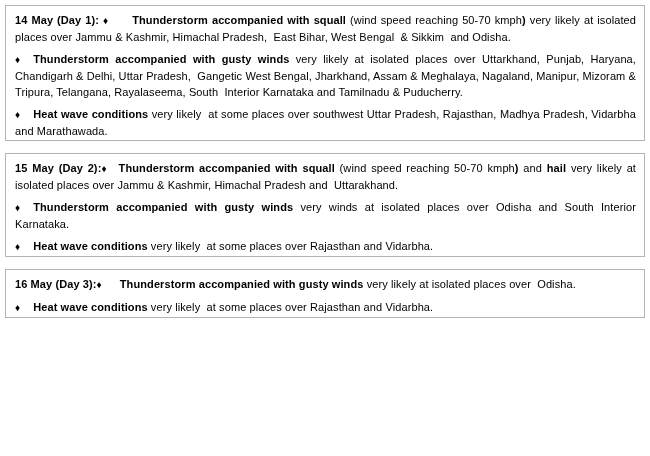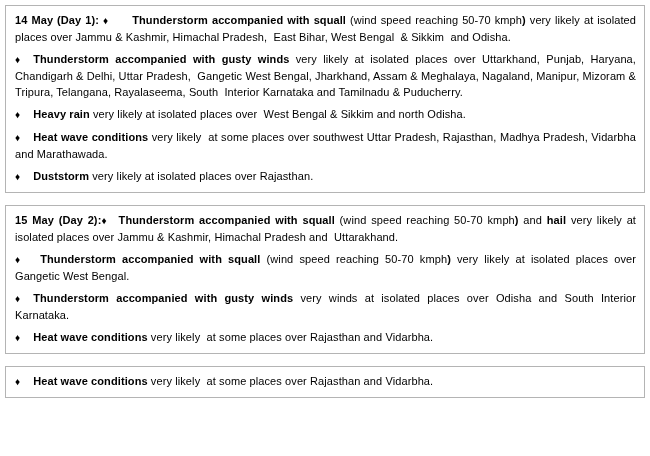--- a/index.html
+++ b/index.html
@@ -13,21 +13,21 @@
     font-family: "Liberation Sans", "DejaVu Sans", sans-serif;
     color: #000000;
     box-sizing: border-box;
   }
   .doc {
     padding: 5px 5px 0 5px;
   }
   .box {
     border: 1px solid #b4b4b4;
     background: #ffffff;
-    padding: 6px 8px 7px 9px;
+    padding: 6px 8px 1px 9px;
     margin-bottom: 12px;
     box-sizing: border-box;
   }
   .para {
     margin: 0 0 6px 0;
     font-size: 11px;
     line-height: 16px;
     text-align: justify;
     letter-spacing: 0.1px;
   }
@@ -42,26 +42,24 @@
     font-size: 10px;
   }
 </style>
 </head>
 <body>
 
 <div class="doc">
     <div class="box">
       <p class="para"><span class="bold">14 May (Day 1): </span><span class="bold bullet" style="margin-right: 24px;">♦</span><span class="bold">Thunderstorm accompanied with squall </span><span>(wind speed reaching 50-70 kmph</span><span class="bold">)</span><span> very likely at isolated places over Jammu &amp; Kashmir, Himachal Pradesh,&nbsp; East Bihar, West Bengal&nbsp; &amp; Sikkim&nbsp; and Odisha.</span></p>
       <p class="para"><span class="bold bullet" style="margin-right: 13px;">♦</span><span class="bold">Thunderstorm accompanied with gusty winds </span><span>very likely at isolated places over Uttarkhand, Punjab, Haryana, Chandigarh &amp; Delhi, Uttar Pradesh,&nbsp; Gangetic West Bengal, Jharkhand, Assam &amp; Meghalaya, Nagaland, Manipur, Mizoram &amp; Tripura, Telangana, Rayalaseema, South&nbsp; Interior Karnataka and Tamilnadu &amp; Puducherry.</span></p>
-      <p class="para"><span class="bold bullet" style="margin-right: 13px;">♦</span><span class="bold">Heavy rain </span><span>very likely at isolated places over&nbsp; West Bengal &amp; Sikkim and north Odisha.</span></p>
       <p class="para"><span class="bold bullet" style="margin-right: 13px;">♦</span><span class="bold">Heat wave conditions </span><span>very likely&nbsp; at some places over southwest Uttar Pradesh, Rajasthan, Madhya Pradesh, Vidarbha and Marathawada.</span></p>
-      <p class="para"><span class="bold bullet" style="margin-right: 13px;">♦</span><span class="bold">Duststorm </span><span>very likely at isolated places over Rajasthan.</span></p>
     </div>
     <div class="box">
       <p class="para"><span class="bold">15 May (Day 2):</span><span class="bold bullet" style="margin-right: 12px;">♦</span><span class="bold">Thunderstorm accompanied with squall </span><span>(wind speed reaching 50-70 kmph</span><span class="bold">)</span><span> and </span><span class="bold">hail</span><span> very likely at isolated places over Jammu &amp; Kashmir, Himachal Pradesh and&nbsp; Uttarakhand.</span></p>
-      <p class="para"><span class="bold bullet" style="margin-right: 20px;">♦</span><span class="bold">Thunderstorm accompanied with squall </span><span>(wind speed reaching 50-70 kmph</span><span class="bold">)</span><span> very likely at isolated places over Gangetic West Bengal.</span></p>
       <p class="para"><span class="bold bullet" style="margin-right: 13px;">♦</span><span class="bold">Thunderstorm accompanied with gusty winds </span><span>very winds at isolated places over Odisha and South Interior Karnataka.</span></p>
       <p class="para"><span class="bold bullet" style="margin-right: 13px;">♦</span><span class="bold">Heat wave conditions </span><span>very likely&nbsp; at some places over Rajasthan and Vidarbha.</span></p>
     </div>
     <div class="box">
+      <p class="para"><span class="bold">16 May (Day 3):</span><span class="bold bullet" style="margin-right: 18px;">♦</span><span class="bold">Thunderstorm accompanied with gusty winds </span><span>very likely at isolated places over&nbsp; Odisha.</span></p>
       <p class="para"><span class="bold bullet" style="margin-right: 13px;">♦</span><span class="bold">Heat wave conditions </span><span>very likely&nbsp; at some places over Rajasthan and Vidarbha.</span></p>
     </div>
   </div>
 
 </body></html>

